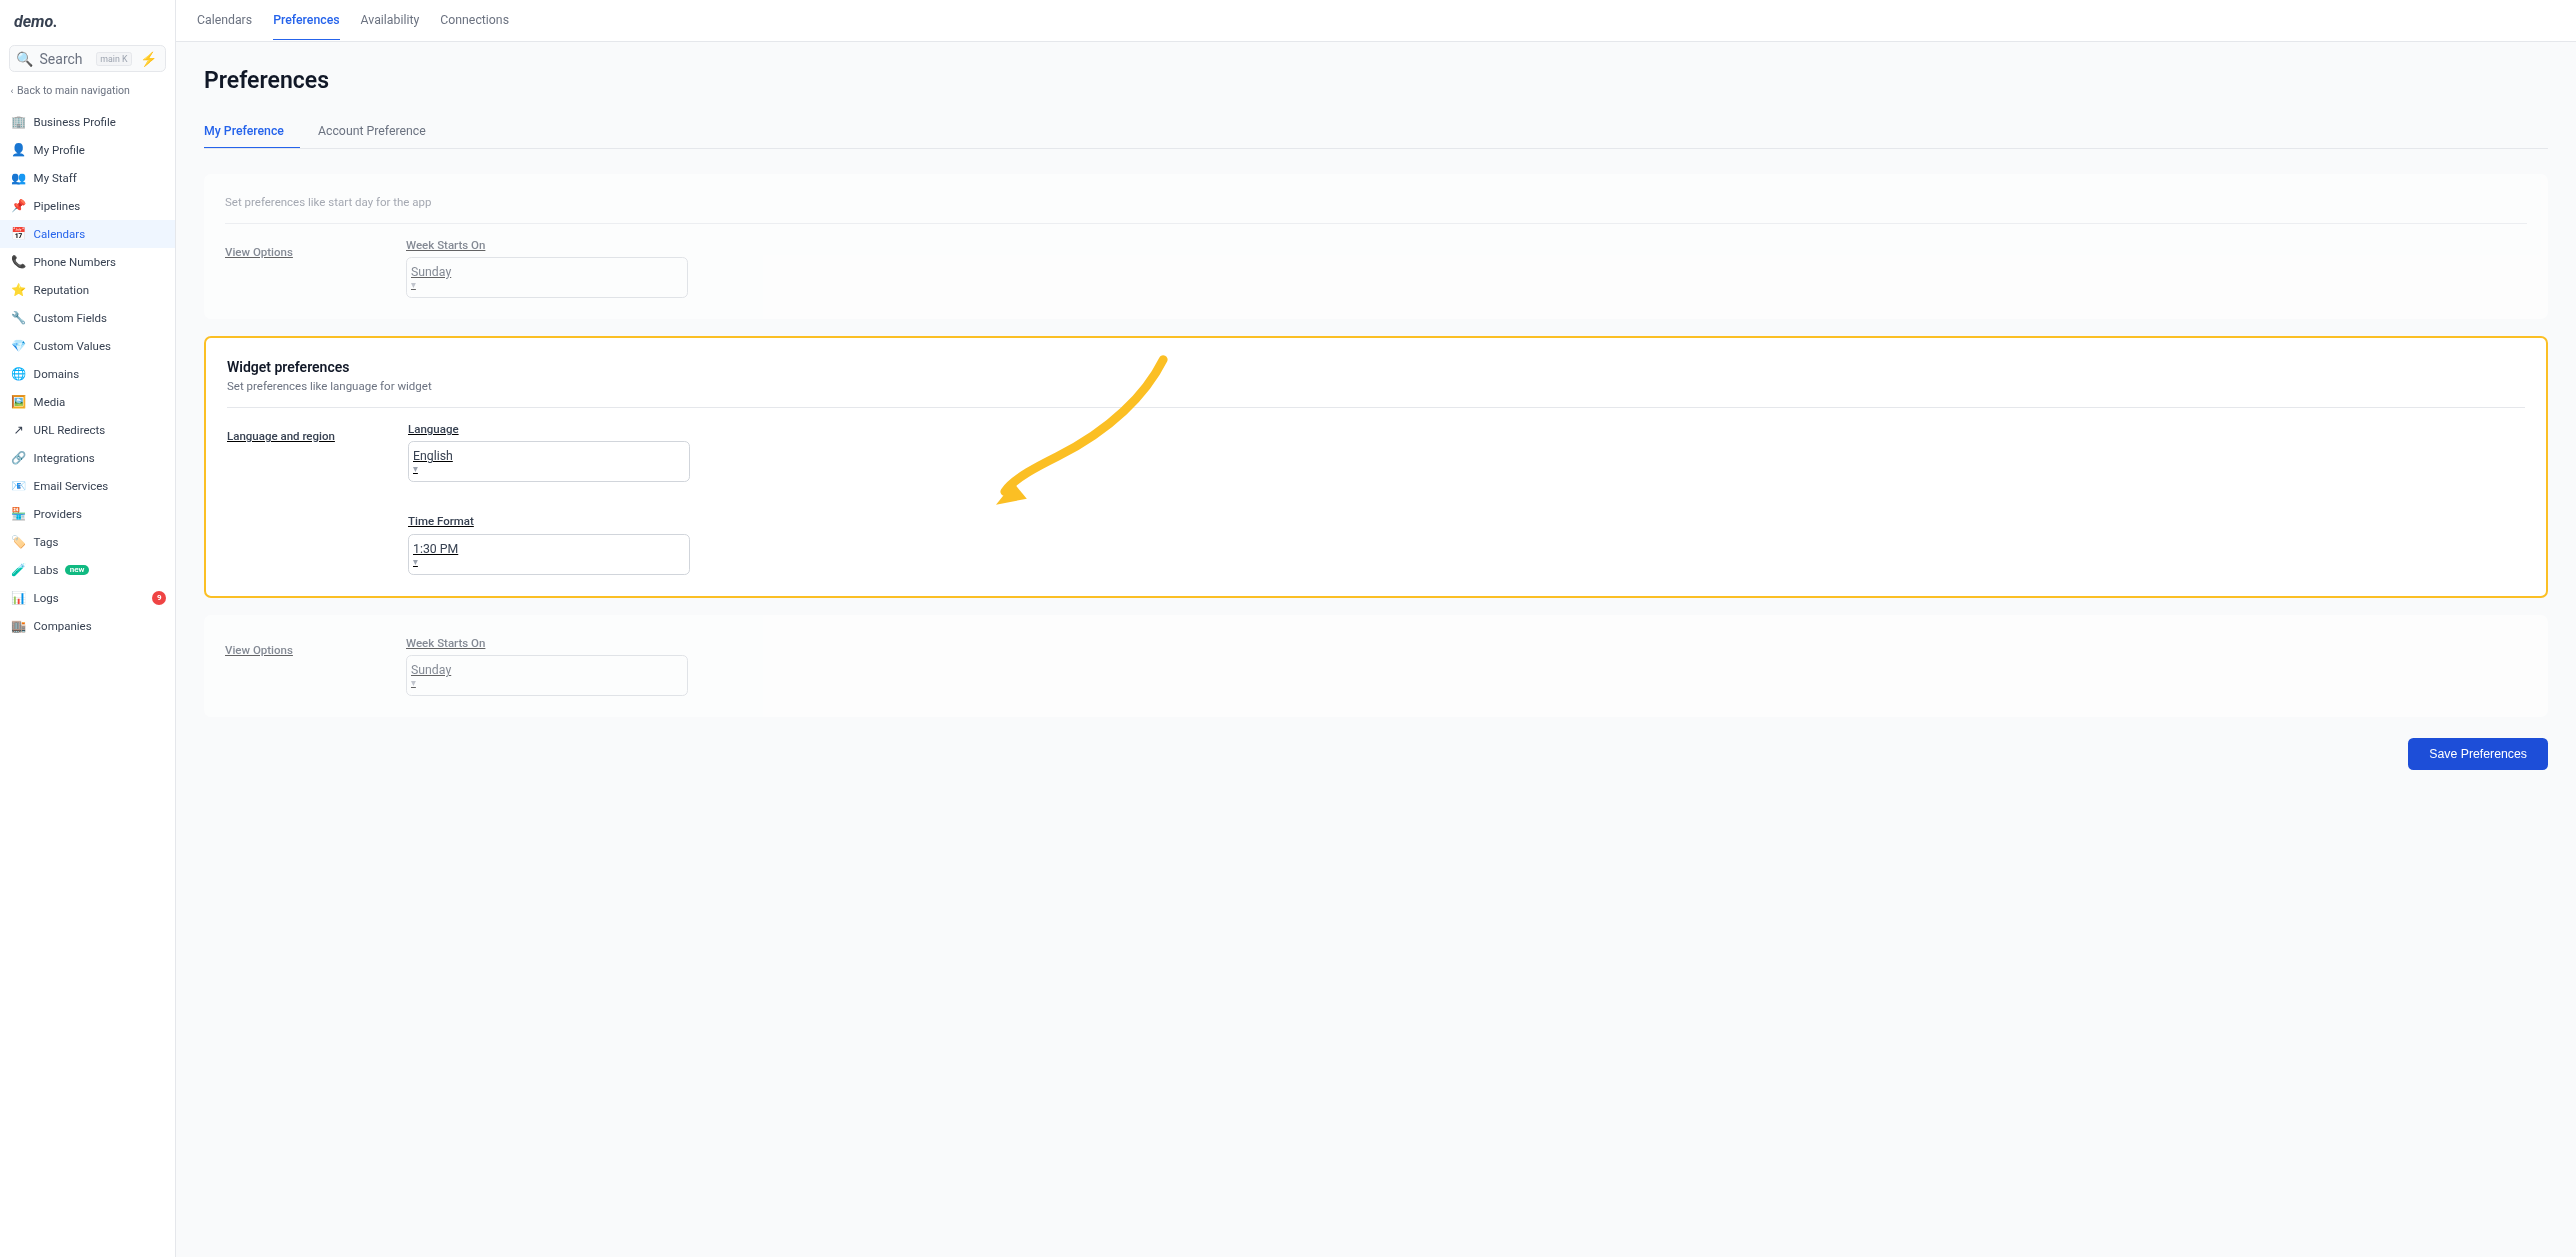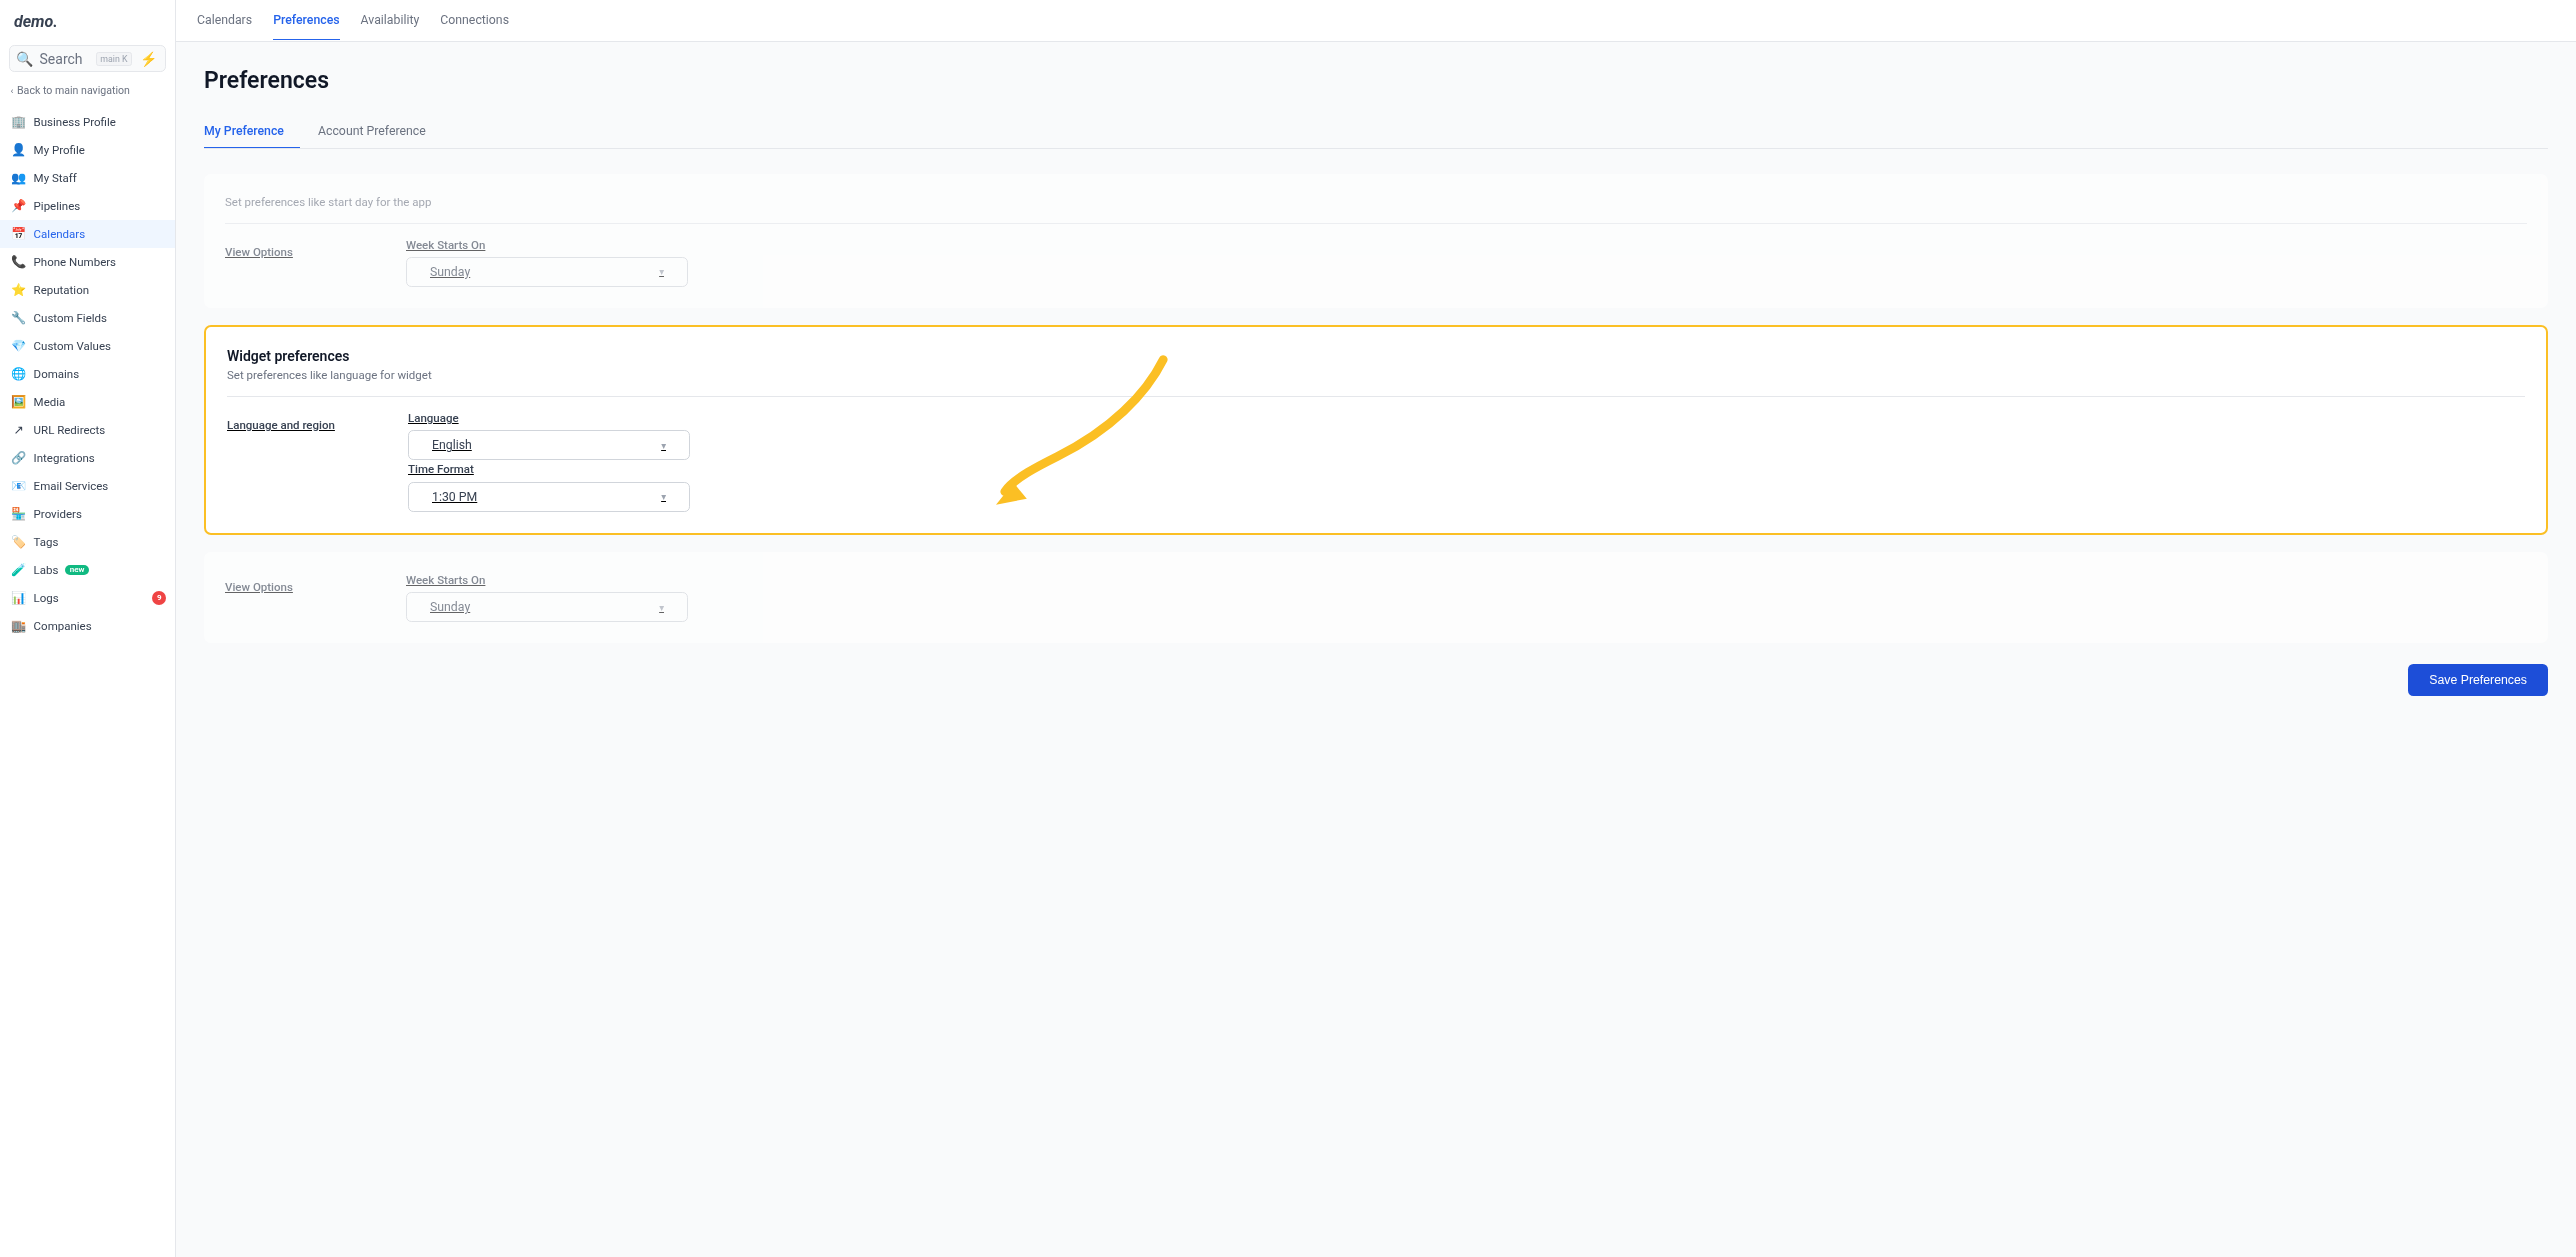--- a/index.html
+++ b/index.html
@@ -105,23 +105,23 @@
     .section-title { font-size: 14px; font-weight: 600; color: #111827; margin-bottom: 3.5px; }
     .section-desc { font-size: 11.5px; color: #6b7280; margin-bottom: 14px; }
     .section-divider { border: none; border-top: 0.9px solid #e5e7eb; margin: 14px 0; }
 
     .form-row { display: flex; align-items: flex-start; gap: 5px; text-decoration: underline; }
     .form-label { font-size: 11.5px; color: #374151; font-weight: 500; min-width: 176px; padding-top: 7px; }
     .form-field { flex: 1; max-width: 282px; }
     .field-label { font-size: 11.5px; color: #374151; font-weight: 500; margin-bottom: 5.3px; }
     .select-wrapper {
       border: 0.9px solid #d1d5db; border-radius: 5.3px;
-      background: #fff; padding: 7px 23px;
-      display: flex; align-items: center; justify-content: space-between;
-      cursor: pointer; font-size: 12.3px; color: #374151;
+      background: #fff; padding: 7px 4px;
+      display: flex; align-items: flex-start; justify-content: space-between;
+      cursor: pointer; font-size: 12.3px; color: #374151; flex-direction: column;
     }
     .chevron-icon { color: #9ca3af; font-size: 9.7px; }
 
     
     .widget-section {
       background: #fff;
       border: 2.6px solid #fbbf24;
       border-radius: 7px;
       padding: 21px;
       margin-bottom: 17.6px;
@@ -293,21 +293,21 @@
       </div>
     </div>
 
     <div class="widget-section">
       <div class="section-title">Widget preferences</div>
       <div class="section-desc">Set preferences like language for widget</div>
       <hr class="section-divider">
       <div class="form-row">
         <div class="form-label">Language and region</div>
         <div class="form-field">
-          <div style="margin-bottom:2px;">
+          <div style="margin-bottom:32px;">
             <div class="field-label">Language</div>
             <div class="select-wrapper">
               <span>English</span>
               <span class="chevron-icon">▾</span>
             </div>
           </div>
           <div>
             <div class="field-label">Time Format</div>
             <div class="select-wrapper">
               <span>1:30 PM</span>

